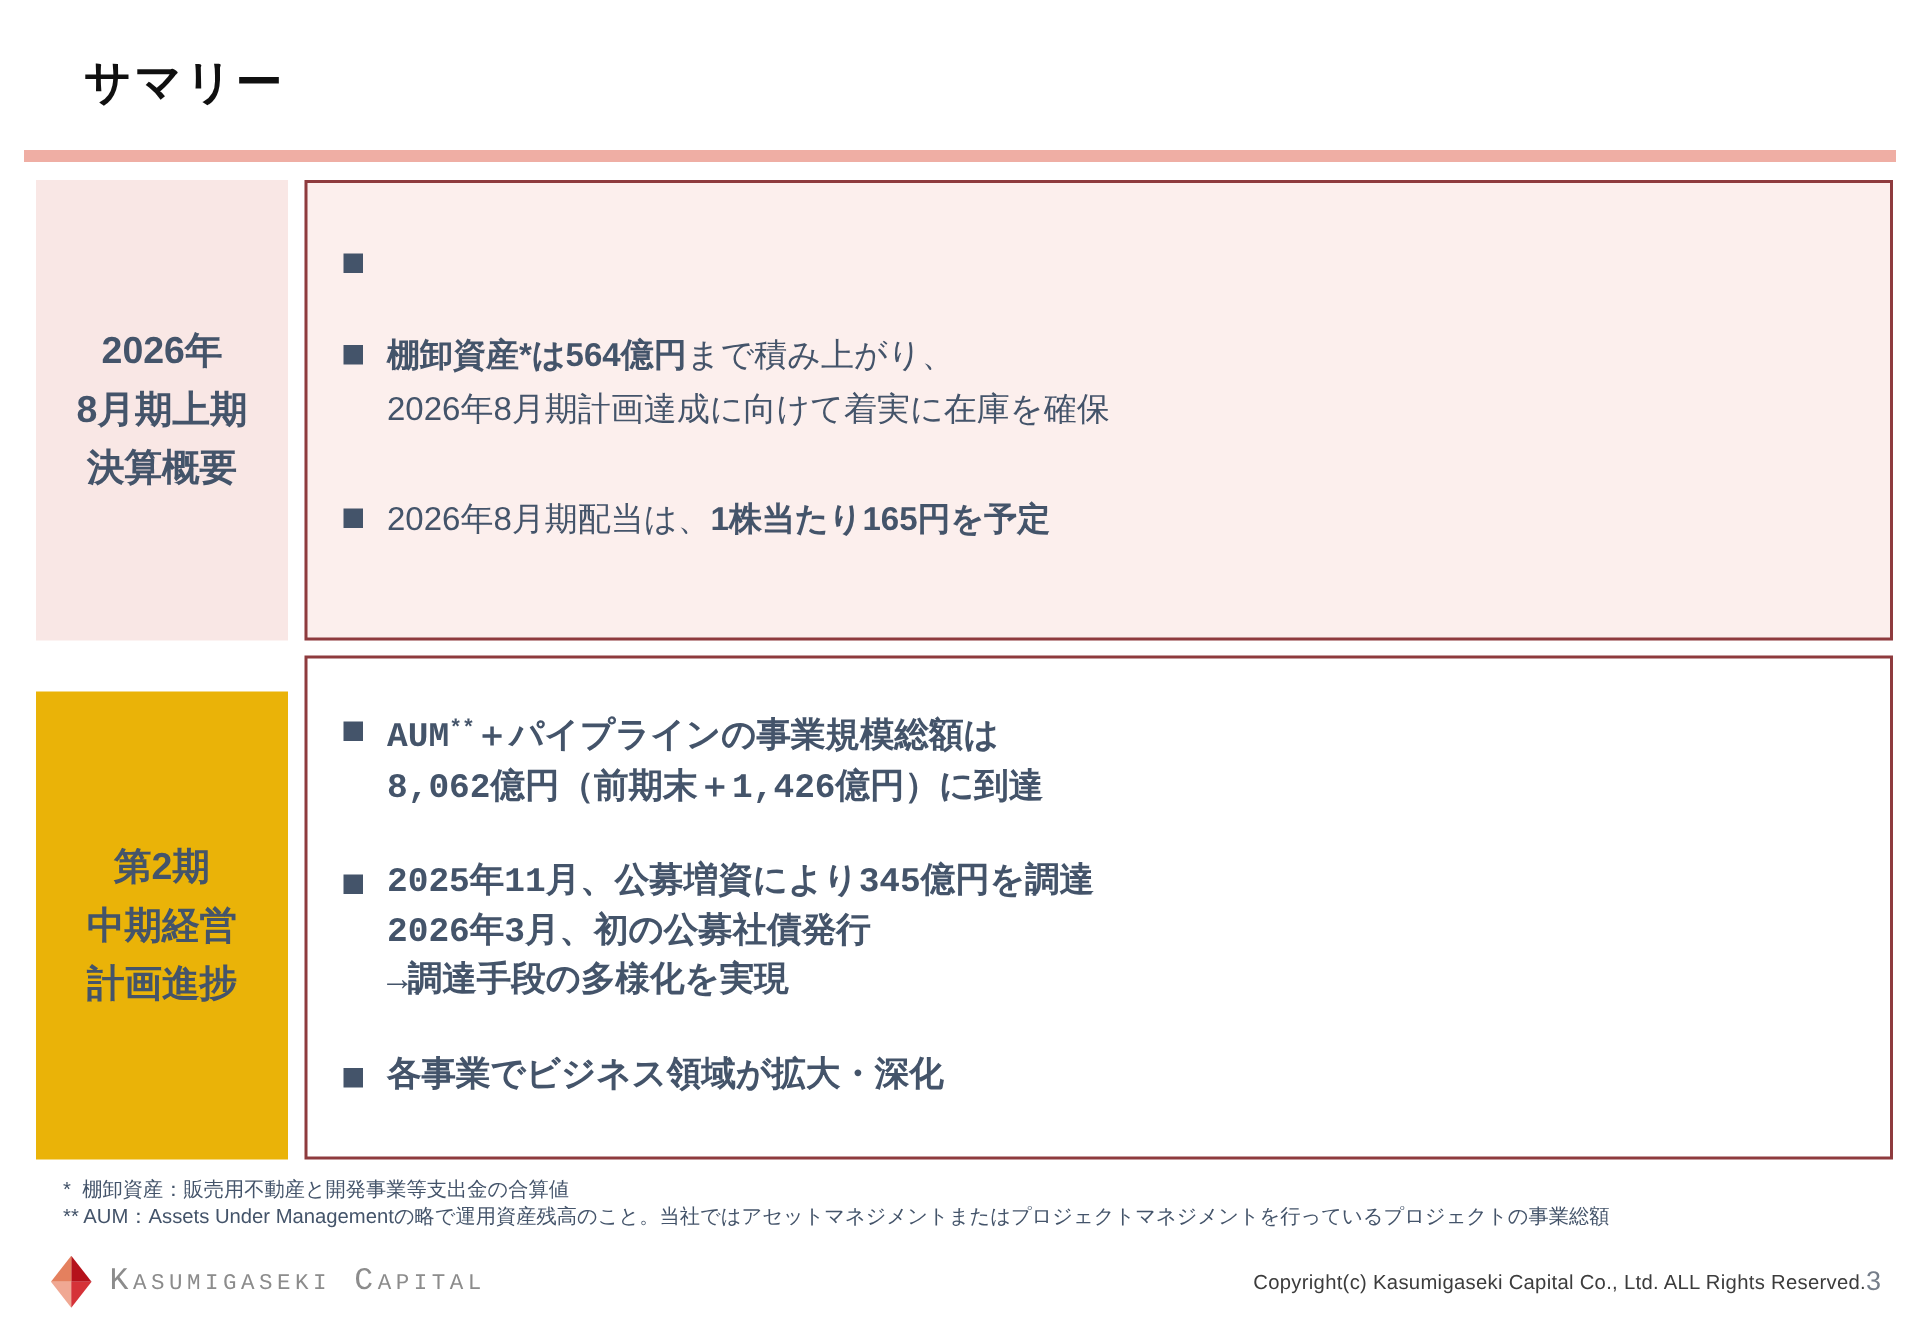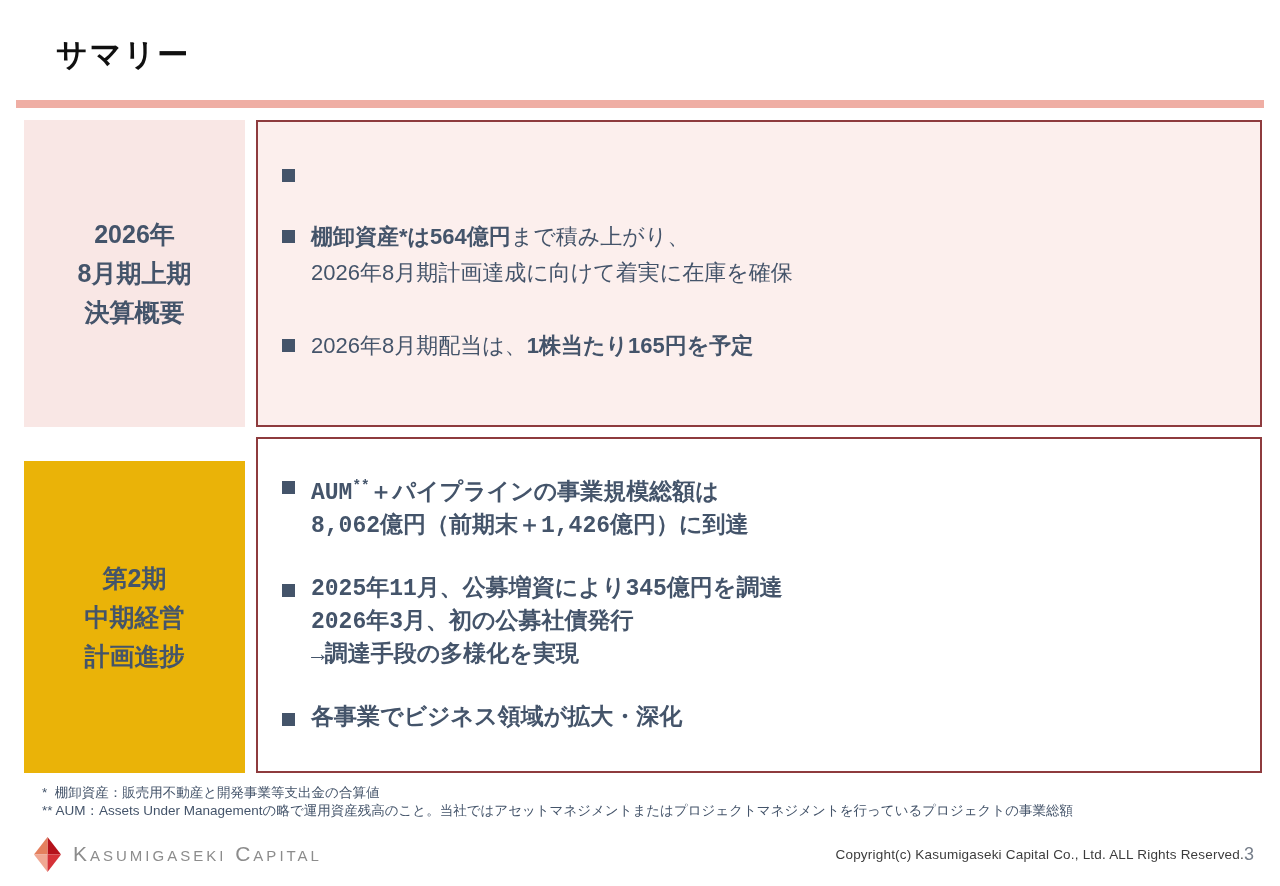--- a/index.html
+++ b/index.html
@@ -27,21 +27,21 @@
   
   .sections {
     position: absolute; left: 24px; right: 18px; top: 120px;
     display: flex; flex-direction: column; gap: 10px;
   }
   .section { display: flex; gap: 11px; }
   .section-1 { height: 307px; }
   .section-2 { height: 336px; }
 
   .label-box {
-    width: 221px; flex: none;
+    width: 168px; flex: none;
     display: flex; flex-direction: column;
     align-items: center; justify-content: center;
     font-size: 25px; font-weight: bold; color: #44546A;
     line-height: 39px; text-align: center;
   }
   .section-1 .label-box { background: #F9E7E5; }
   .section-2 .label-box { background: #eab308; margin-top: 24px; }
 
   .content-box {
     flex: 1;
@@ -73,21 +73,21 @@
     white-space: pre-wrap;
   }
 
   
   .footer {
     position: absolute; left: 33px; right: 26px; bottom: 8px; height: 48px;
     display: flex; align-items: center;
   }
   .logo-group { display: flex; align-items: center; gap: 11px; }
   .logo-wordmark {
-    font-family: Liberation Sans, sans-serif;
+    font-family: Liberation Mono, monospace;
     font-variant: small-caps;
     font-size: 21px; letter-spacing: 3px; color: #8C8C8C;
   }
   .footer-right { margin-left: auto; display: flex; align-items: center; }
   .copyright { font-size: 13.5px; color: #3C3C3C; letter-spacing: 0.2px; }
   .page-number { font-size: 18px; color: #767E8A; }
 </style>
 </head>
 <body>
 

